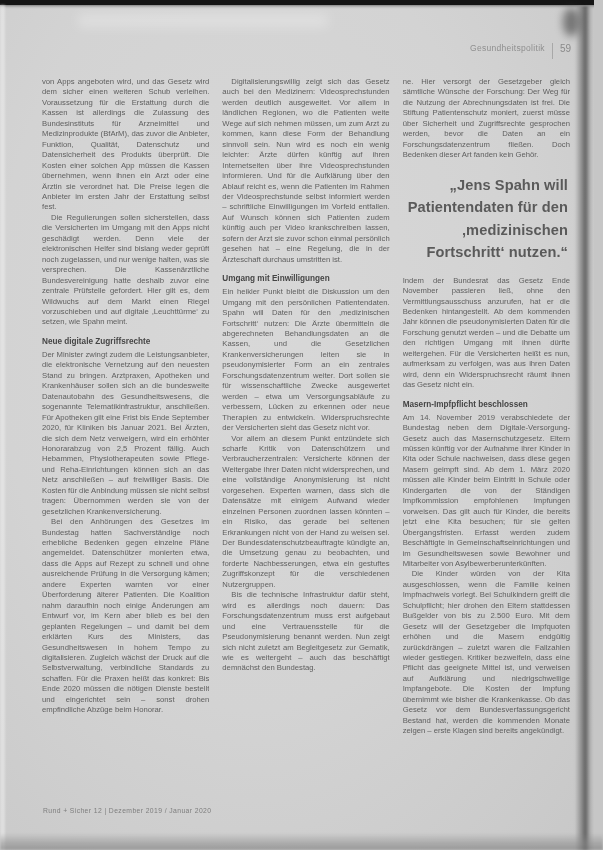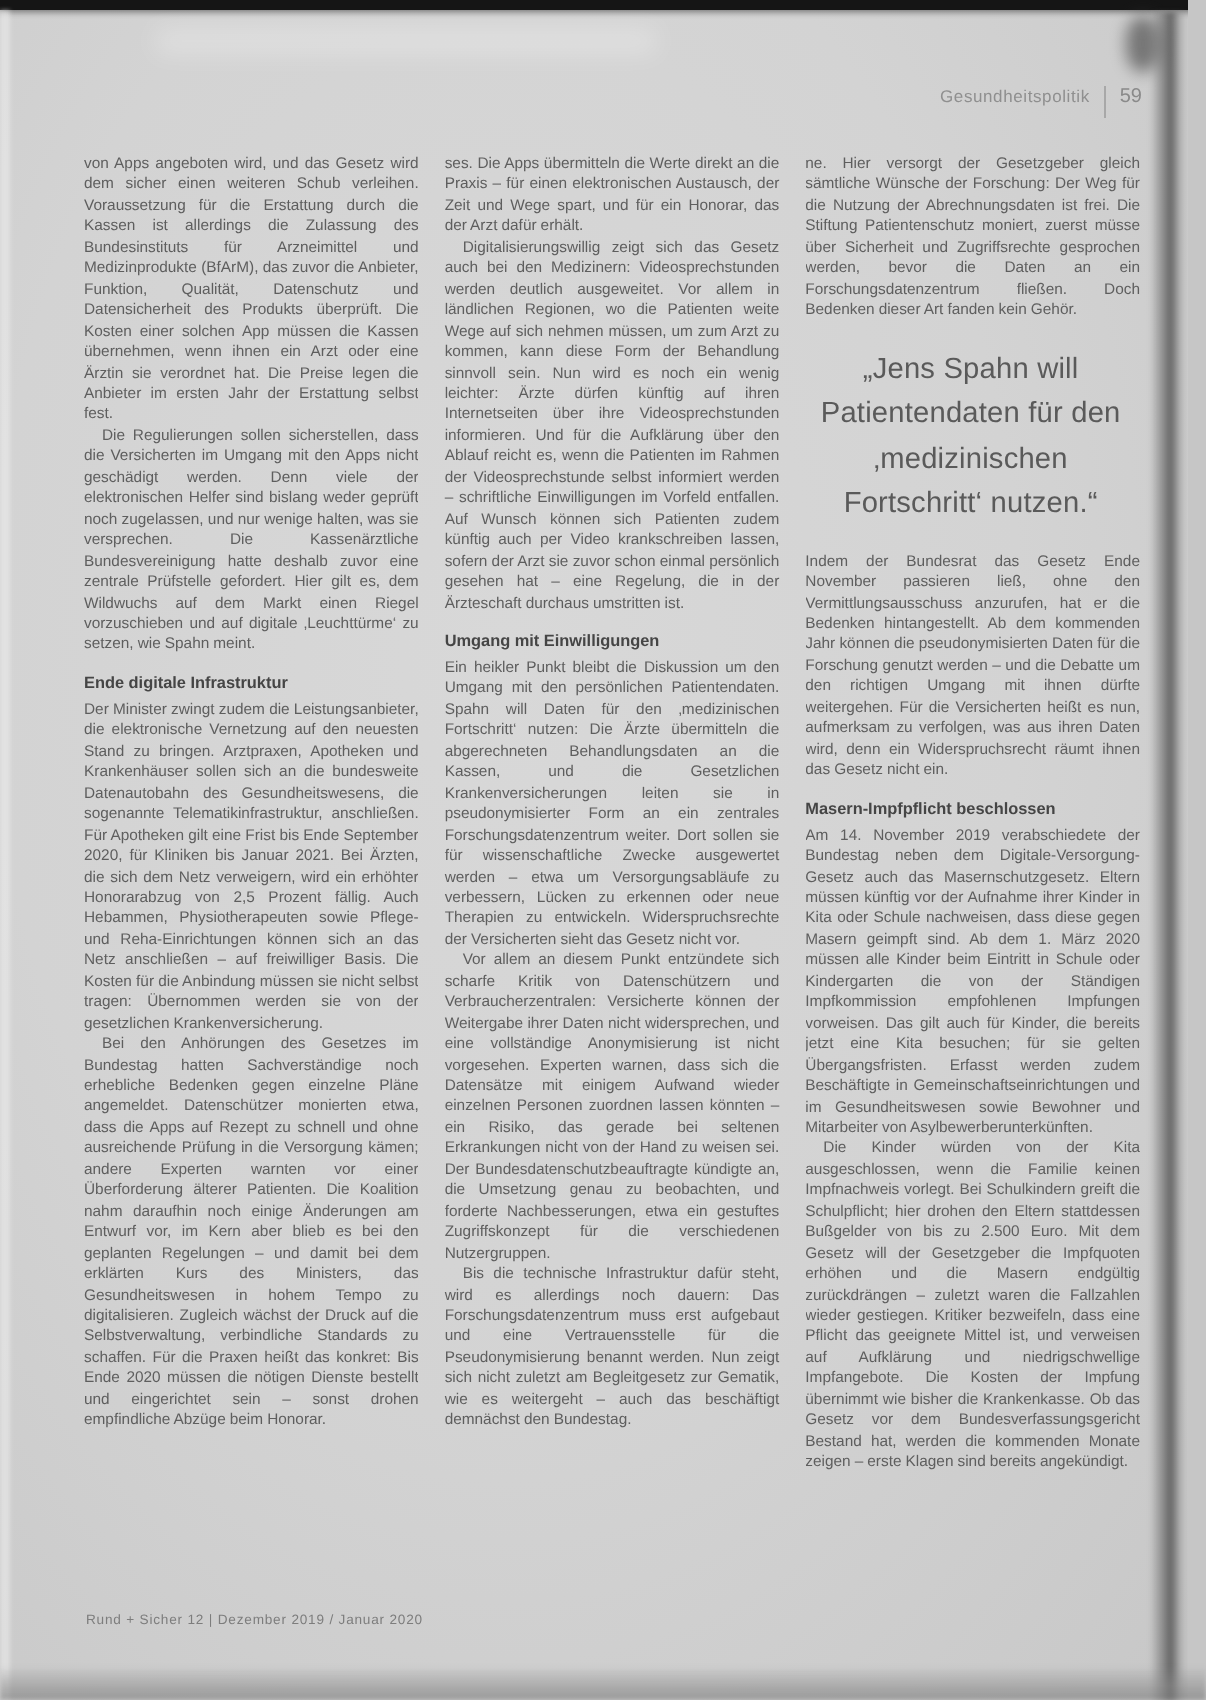--- a/index.html
+++ b/index.html
@@ -61,22 +61,22 @@
     margin:0; font-size:7.7px; line-height:10.45px; text-align:justify;
     color:#5e5e5e; hyphens:auto; -webkit-hyphens:auto; word-spacing:-.1px;
   }
   p.ind { text-indent:9px; }
   h3.subhead {
     margin:9px 0 3px; font-size:8.2px; line-height:10px;
     color:#454545; font-weight:bold;
   }
   .pullquote {
     margin:13px 2px 12px 0;
-    font-size:14.6px; line-height:22.5px; font-weight:normal;
-    color:#5a5a5a; letter-spacing:.1px; text-align:center;
+    font-size:14.6px; line-height:22.5px; font-weight:bold;
+    color:#5a5a5a; letter-spacing:.1px; text-align:right;
   }
   .page-footer {
     position:absolute; left:43px; top:807px;
     font-size:6.8px; color:#7d7d7d; letter-spacing:.4px;
     filter:blur(.3px);
   }
 </style>
 </head>
 <body>
 
@@ -93,27 +93,26 @@
   <span class="section">Gesundheitspolitik</span>
   <span class="rule"></span>
   <span class="pagenum">59</span>
 </div>
 
 <div class="cols">
 
   <div class="col">
     <p class="bt">von Apps angeboten wird, und das Gesetz wird dem sicher einen weiteren Schub verleihen. Voraussetzung für die Erstattung durch die Kassen ist allerdings die Zulassung des Bundesinstituts für Arzneimittel und Medizinprodukte (BfArM), das zuvor die Anbieter, Funktion, Qualität, Datenschutz und Datensicherheit des Produkts überprüft. Die Kosten einer solchen App müssen die Kassen übernehmen, wenn ihnen ein Arzt oder eine Ärztin sie verordnet hat. Die Preise legen die Anbieter im ersten Jahr der Erstattung selbst fest.</p>
     <p class="bt ind">Die Regulierungen sollen sicherstellen, dass die Versicherten im Umgang mit den Apps nicht geschädigt werden. Denn viele der elektronischen Helfer sind bislang weder geprüft noch zugelassen, und nur wenige halten, was sie versprechen. Die Kassenärztliche Bundesvereinigung hatte deshalb zuvor eine zentrale Prüfstelle gefordert. Hier gilt es, dem Wildwuchs auf dem Markt einen Riegel vorzuschieben und auf digitale ‚Leuchttürme‘ zu setzen, wie Spahn meint.</p>
-    <h3 class="subhead">Ende digitale Infrastruktur</h3>
+    <h3 class="subhead">Neue digitale Zugriffsrechte</h3>
     <p class="bt">Der Minister zwingt zudem die Leistungsanbieter, die elektronische Vernetzung auf den neuesten Stand zu bringen. Arztpraxen, Apotheken und Krankenhäuser sollen sich an die bundesweite Datenautobahn des Gesundheitswesens, die sogenannte Telematikinfrastruktur, anschließen. Für Apotheken gilt eine Frist bis Ende September 2020, für Kliniken bis Januar 2021. Bei Ärzten, die sich dem Netz verweigern, wird ein erhöhter Honorarabzug von 2,5 Prozent fällig. Auch Hebammen, Physiotherapeuten sowie Pflege- und Reha-Einrichtungen können sich an das Netz anschließen – auf freiwilliger Basis. Die Kosten für die Anbindung müssen sie nicht selbst tragen: Übernommen werden sie von der gesetzlichen Krankenversicherung.</p>
     <p class="bt ind">Bei den Anhörungen des Gesetzes im Bundestag hatten Sachverständige noch erhebliche Bedenken gegen einzelne Pläne angemeldet. Datenschützer monierten etwa, dass die Apps auf Rezept zu schnell und ohne ausreichende Prüfung in die Versorgung kämen; andere Experten warnten vor einer Überforderung älterer Patienten. Die Koalition nahm daraufhin noch einige Änderungen am Entwurf vor, im Kern aber blieb es bei den geplanten Regelungen – und damit bei dem erklärten Kurs des Ministers, das Gesundheitswesen in hohem Tempo zu digitalisieren. Zugleich wächst der Druck auf die Selbstverwaltung, verbindliche Standards zu schaffen. Für die Praxen heißt das konkret: Bis Ende 2020 müssen die nötigen Dienste bestellt und eingerichtet sein – sonst drohen empfindliche Abzüge beim Honorar.</p>
   </div>
 
   <div class="col">
-    <p class="bt">ses. Die Apps übermitteln die Werte direkt an die Praxis – für einen elektronischen Austausch, der Zeit und Wege spart, und für ein Honorar, das der Arzt dafür erhält.</p>
     <p class="bt ind">Digitalisierungswillig zeigt sich das Gesetz auch bei den Medizinern: Videosprechstunden werden deutlich ausgeweitet. Vor allem in ländlichen Regionen, wo die Patienten weite Wege auf sich nehmen müssen, um zum Arzt zu kommen, kann diese Form der Behandlung sinnvoll sein. Nun wird es noch ein wenig leichter: Ärzte dürfen künftig auf ihren Internetseiten über ihre Videosprechstunden informieren. Und für die Aufklärung über den Ablauf reicht es, wenn die Patienten im Rahmen der Videosprechstunde selbst informiert werden – schriftliche Einwilligungen im Vorfeld entfallen. Auf Wunsch können sich Patienten zudem künftig auch per Video krankschreiben lassen, sofern der Arzt sie zuvor schon einmal persönlich gesehen hat – eine Regelung, die in der Ärzteschaft durchaus umstritten ist.</p>
     <h3 class="subhead">Umgang mit Einwilligungen</h3>
     <p class="bt">Ein heikler Punkt bleibt die Diskussion um den Umgang mit den persönlichen Patientendaten. Spahn will Daten für den ‚medizinischen Fortschritt‘ nutzen: Die Ärzte übermitteln die abgerechneten Behandlungsdaten an die Kassen, und die Gesetzlichen Krankenversicherungen leiten sie in pseudonymisierter Form an ein zentrales Forschungsdatenzentrum weiter. Dort sollen sie für wissenschaftliche Zwecke ausgewertet werden – etwa um Versorgungsabläufe zu verbessern, Lücken zu erkennen oder neue Therapien zu entwickeln. Widerspruchsrechte der Versicherten sieht das Gesetz nicht vor.</p>
     <p class="bt ind">Vor allem an diesem Punkt entzündete sich scharfe Kritik von Datenschützern und Verbraucherzentralen: Versicherte können der Weitergabe ihrer Daten nicht widersprechen, und eine vollständige Anonymisierung ist nicht vorgesehen. Experten warnen, dass sich die Datensätze mit einigem Aufwand wieder einzelnen Personen zuordnen lassen könnten – ein Risiko, das gerade bei seltenen Erkrankungen nicht von der Hand zu weisen sei. Der Bundesdatenschutzbeauftragte kündigte an, die Umsetzung genau zu beobachten, und forderte Nachbesserungen, etwa ein gestuftes Zugriffskonzept für die verschiedenen Nutzergruppen.</p>
     <p class="bt ind">Bis die technische Infrastruktur dafür steht, wird es allerdings noch dauern: Das Forschungsdatenzentrum muss erst aufgebaut und eine Vertrauensstelle für die Pseudonymisierung benannt werden. Nun zeigt sich nicht zuletzt am Begleitgesetz zur Gematik, wie es weitergeht – auch das beschäftigt demnächst den Bundestag.</p>
   </div>
 
   <div class="col">
     <p class="bt">ne. Hier versorgt der Gesetzgeber gleich sämtliche Wünsche der Forschung: Der Weg für die Nutzung der Abrechnungsdaten ist frei. Die Stiftung Patientenschutz moniert, zuerst müsse über Sicherheit und Zugriffsrechte gesprochen werden, bevor die Daten an ein Forschungsdatenzentrum fließen. Doch Bedenken dieser Art fanden kein Gehör.</p>
     <div class="pullquote">„Jens Spahn will Patientendaten für den ‚medizinischen Fortschritt‘ nutzen.“</div>

